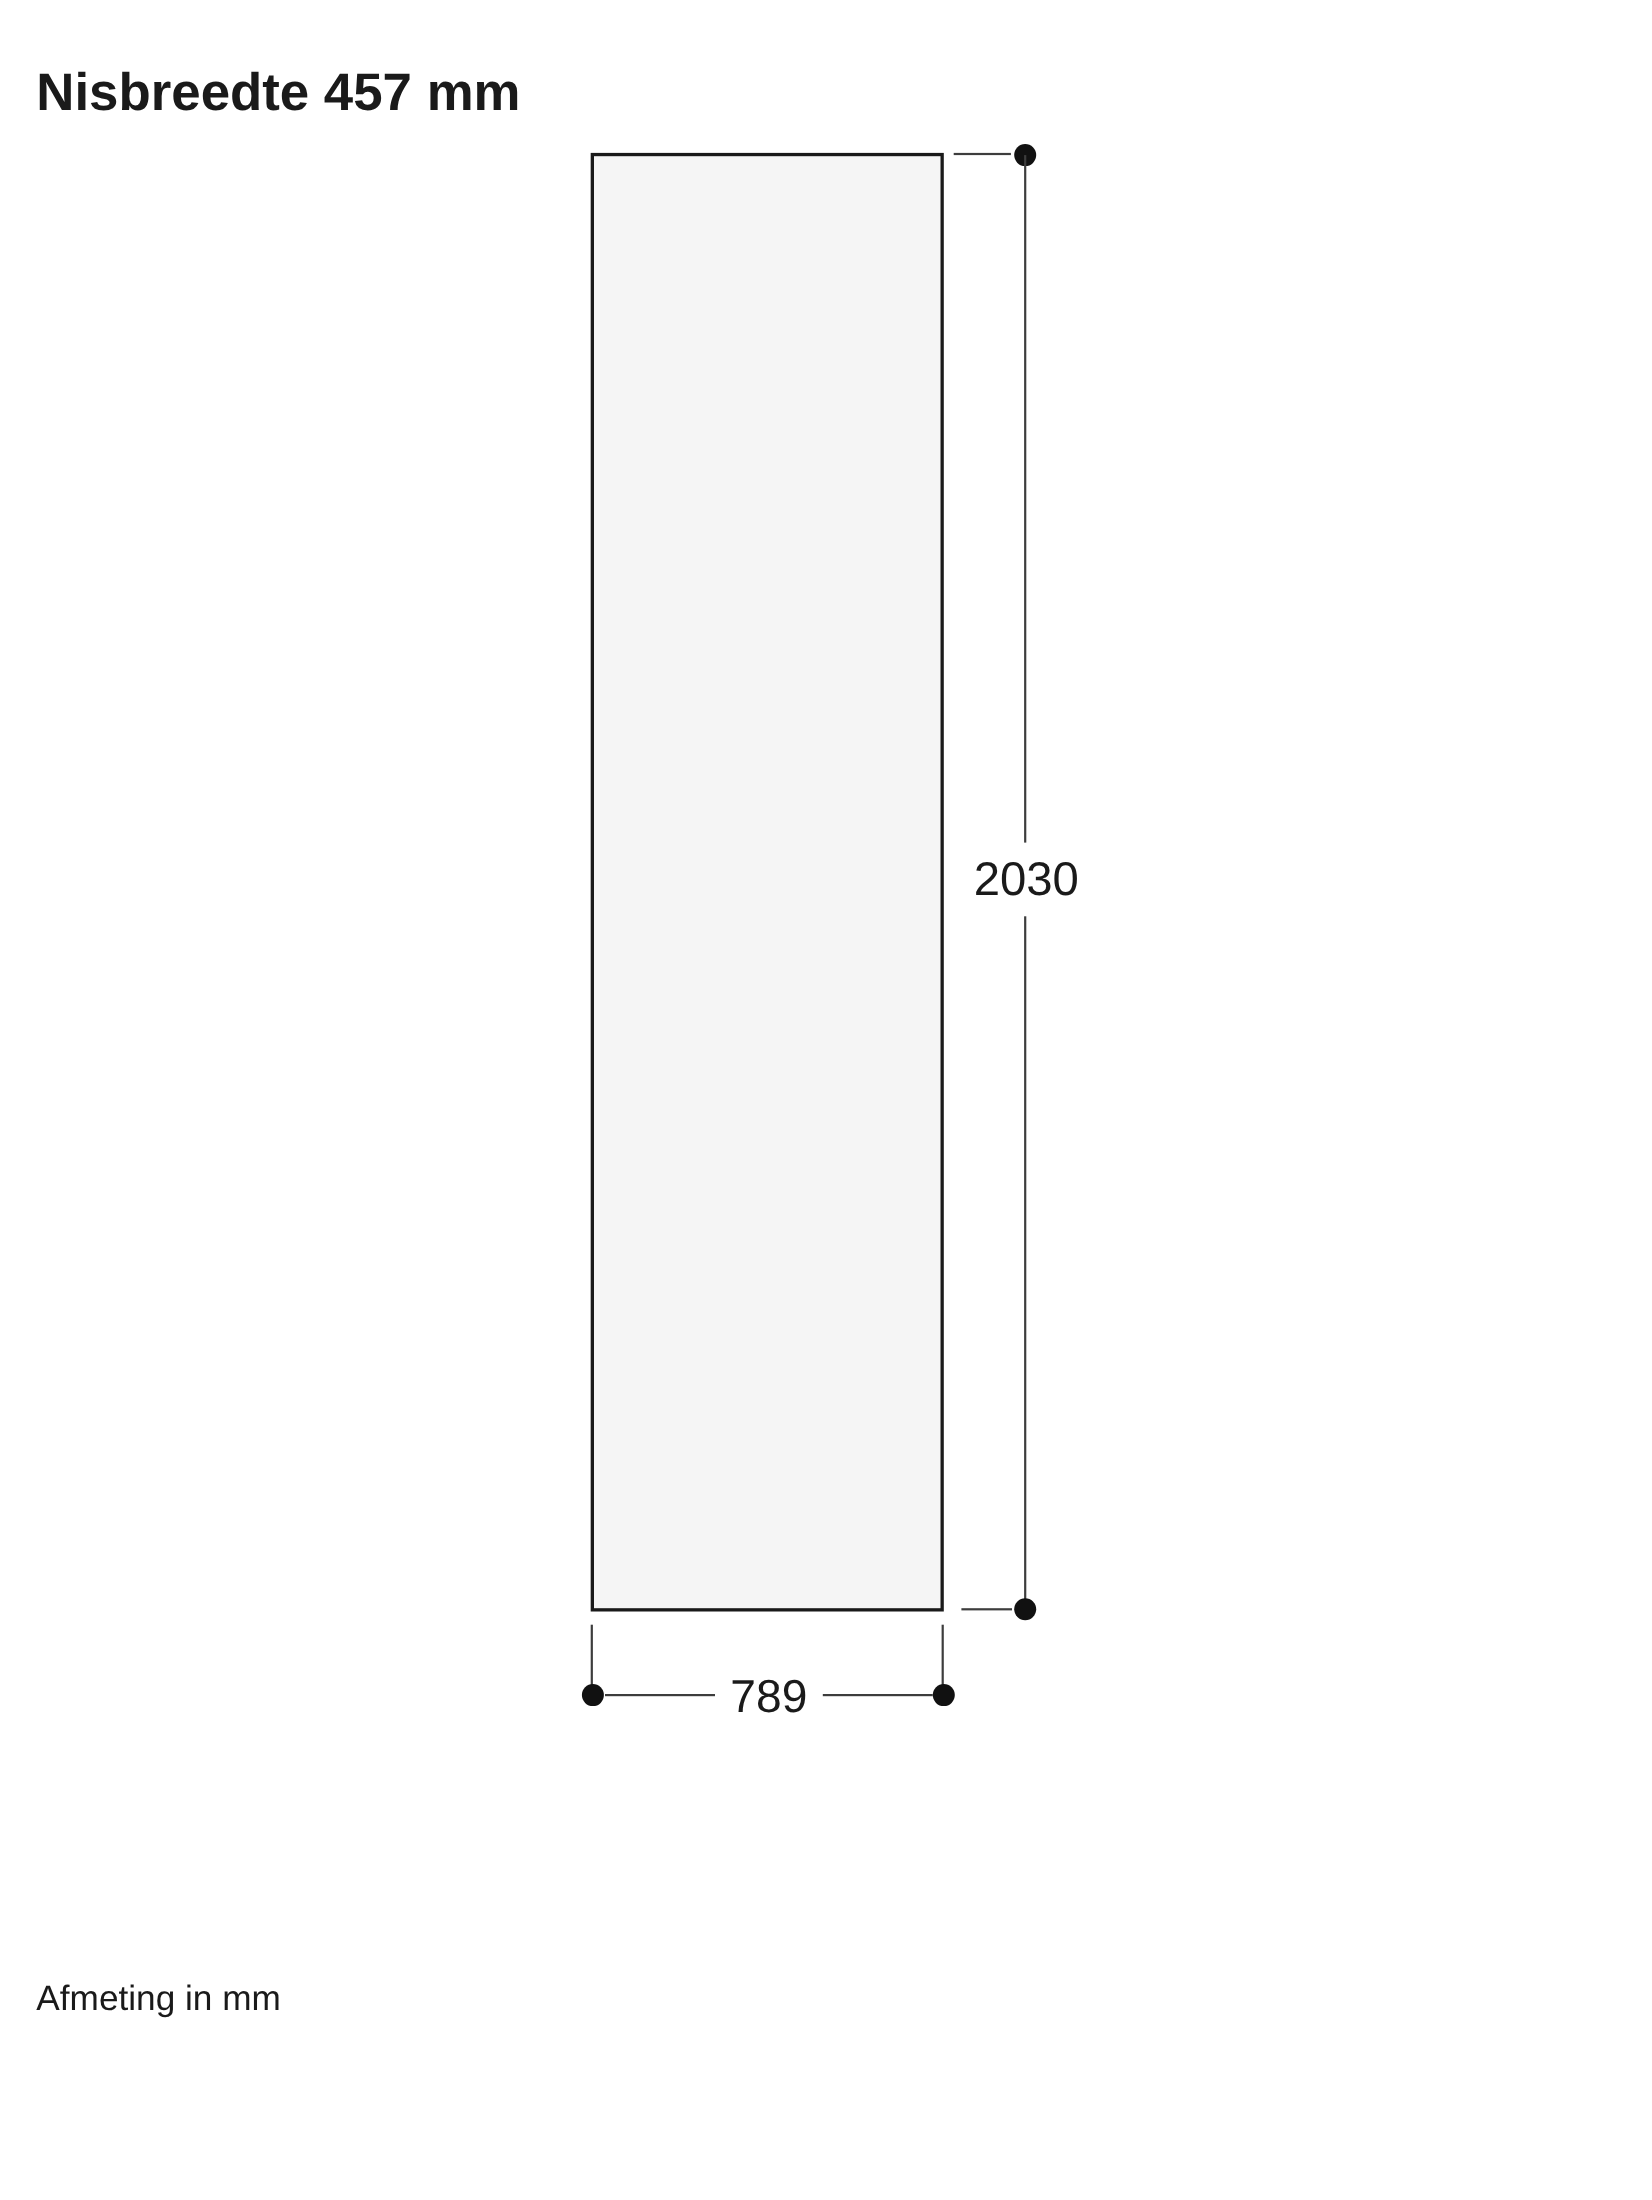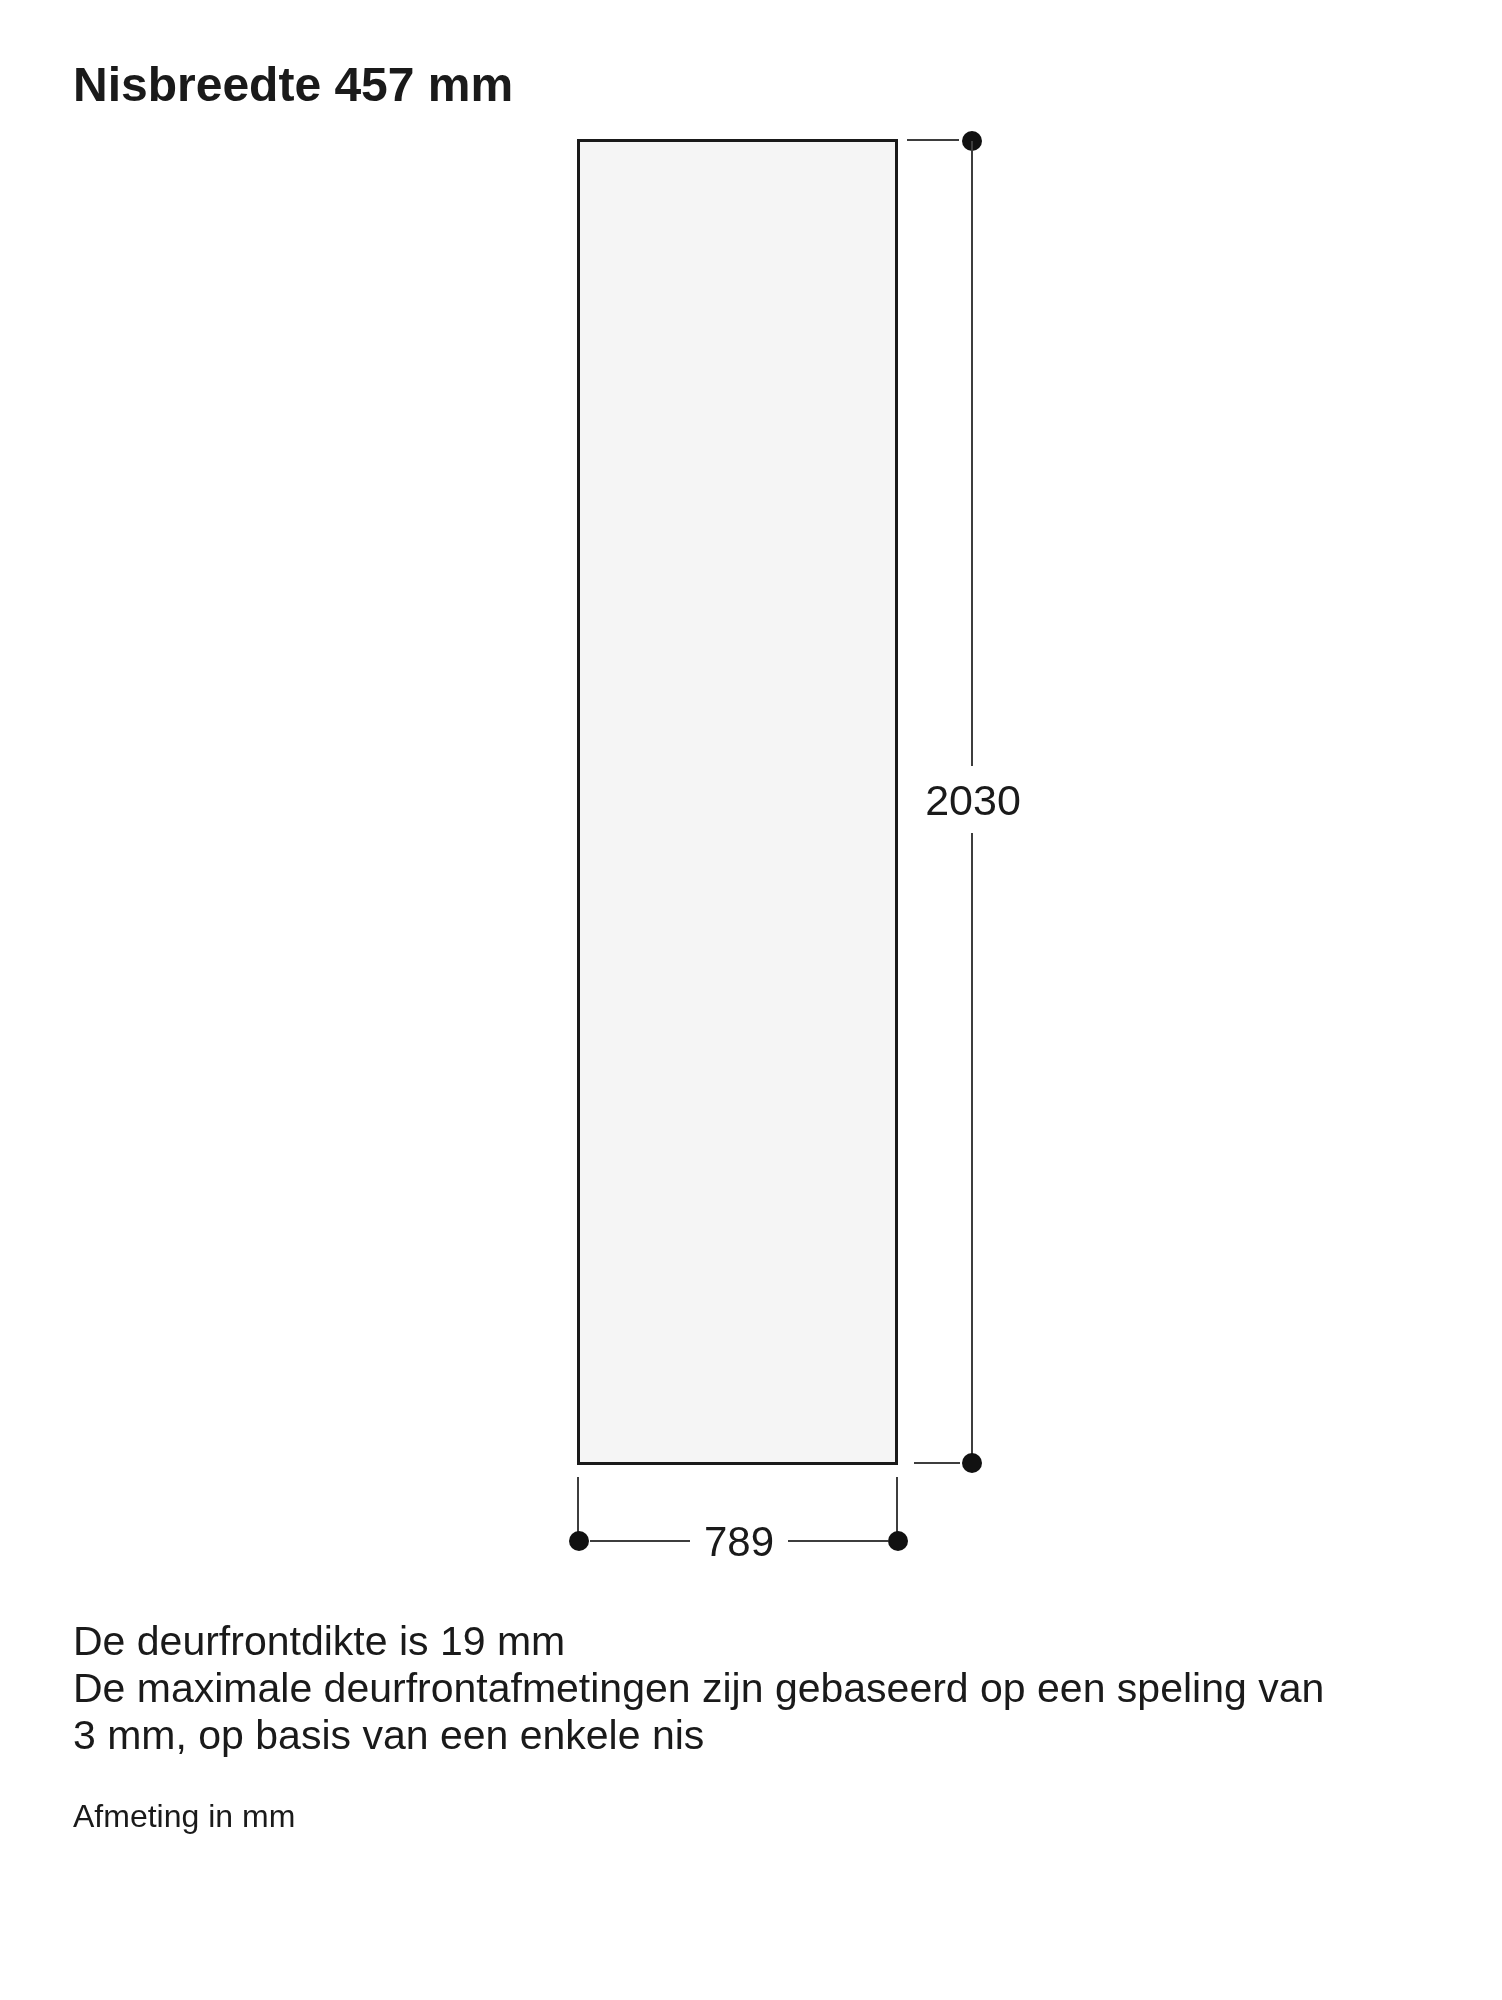--- a/index.html
+++ b/index.html
@@ -8,21 +8,20 @@
     background: #ffffff;
   }
   .canvas {
     position: relative;
     width: 1318px;
     height: 2000px;
     background: #ffffff;
     font-family: "Liberation Sans", sans-serif;
     color: #1a1a1a;
     overflow: hidden;
-    margin-left: 40px;
   }
   .title {
     position: absolute;
     left: 33px;
     top: 57px;
     font-size: 48px;
     font-weight: 700;
     white-space: nowrap;
   }
   
@@ -122,21 +121,16 @@
 
     <div class="vline ext-left"></div>
     <div class="vline ext-right"></div>
     <div class="dot dot-w-left"></div>
     <div class="dot dot-w-right"></div>
     <div class="hline wline-left"></div>
     <div class="width-label">789</div>
     <div class="hline wline-right"></div>
   </div>
 
-  <div class="notes">
-    <div>De deurfrontdikte is 19 mm</div>
-    <div>De maximale deurfrontafmetingen zijn gebaseerd op een speling van</div>
-    <div>3 mm, op basis van een enkele nis</div>
-  </div>
 
   <div class="footer">Afmeting in mm</div>
 
 </div>
 
 </body></html>

